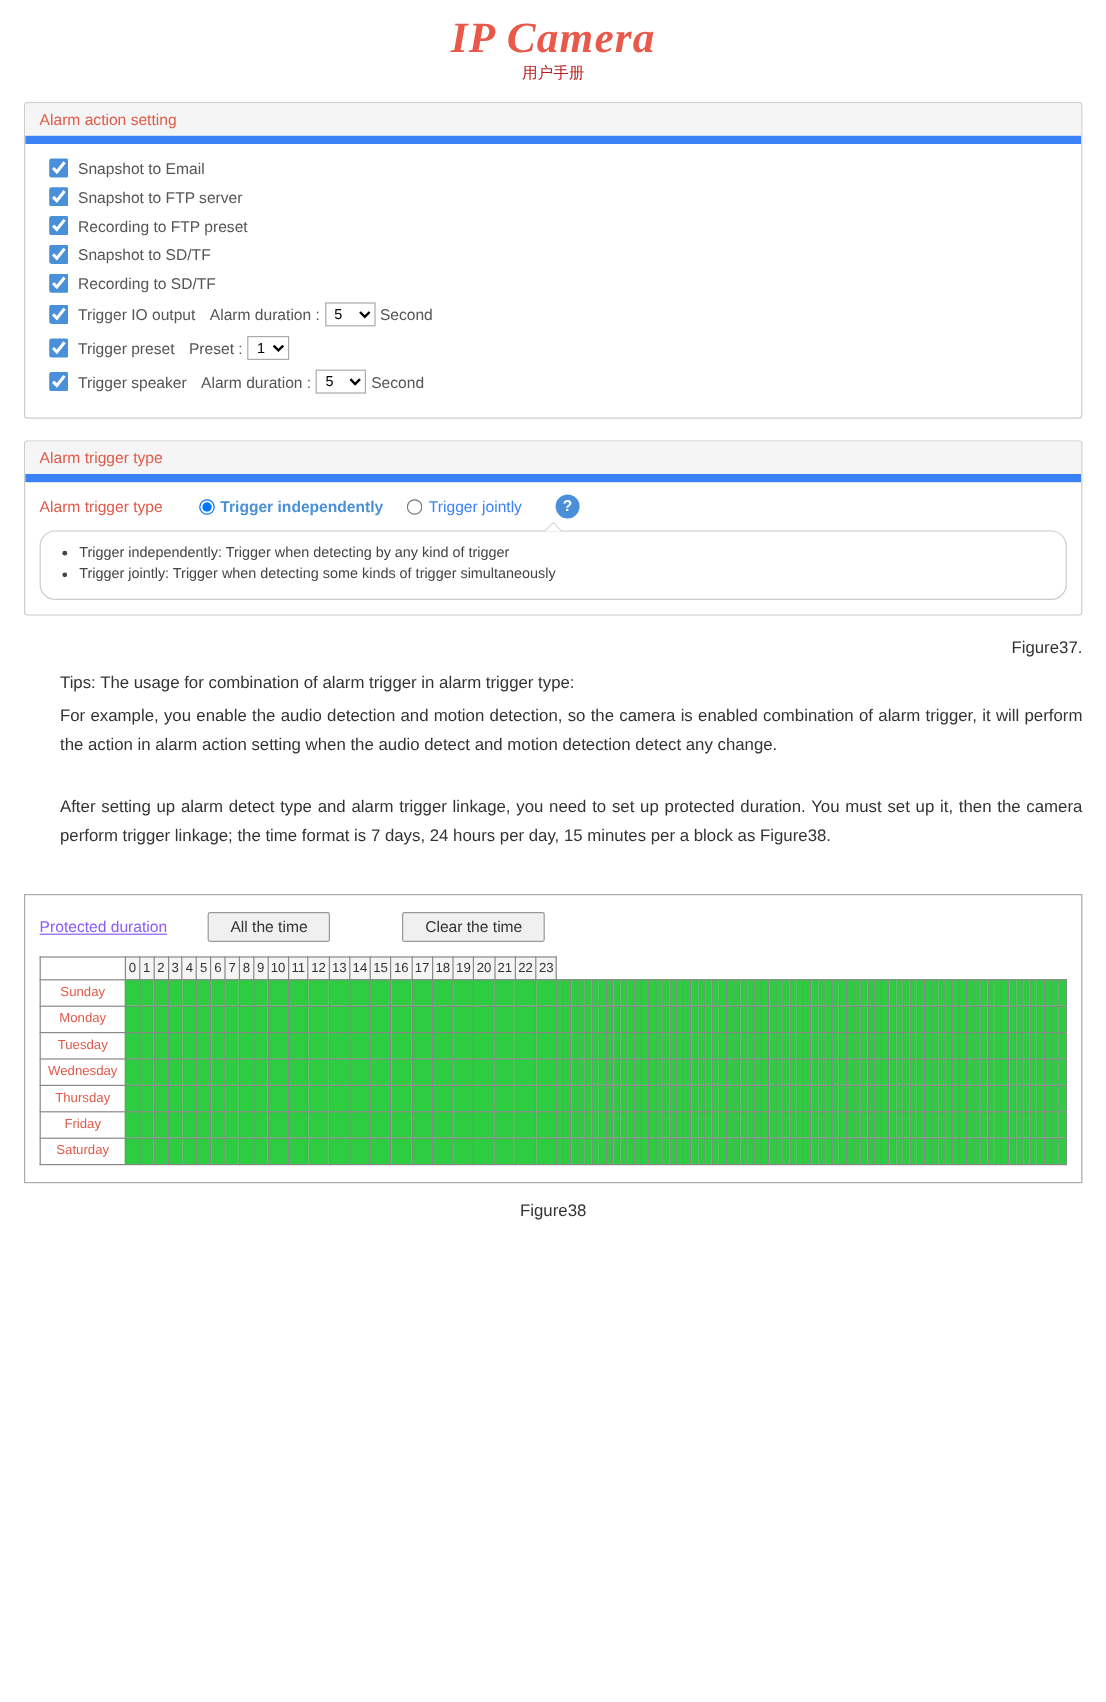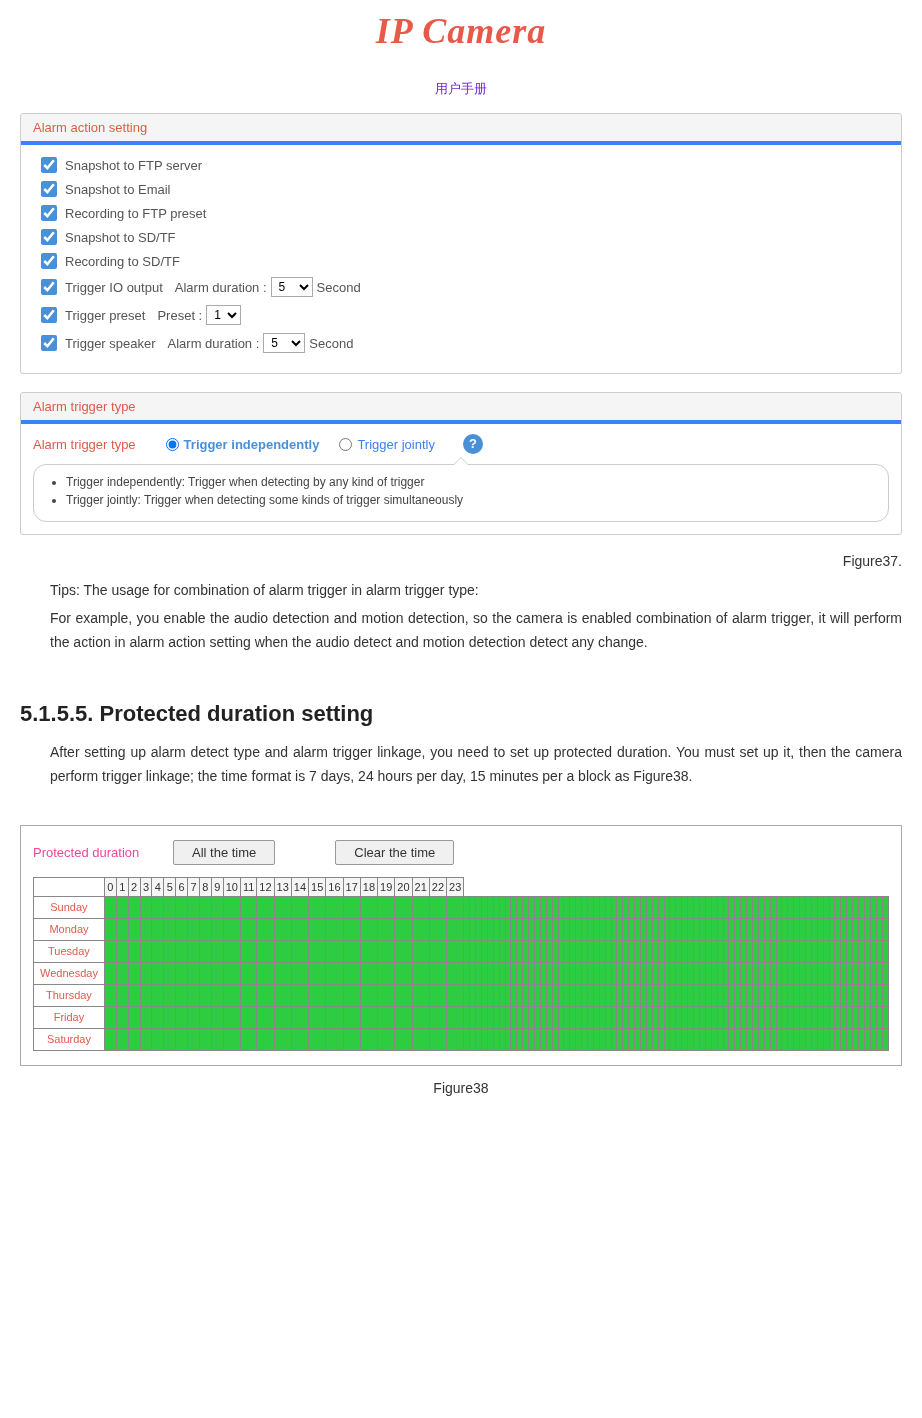--- a/index.html
+++ b/index.html
@@ -24,41 +24,40 @@
     .logo-text {
       font-family: 'Comic Sans MS', cursive, serif;
       font-size: 36px;
       font-style: italic;
       color: #e8594a;
       font-weight: bold;
       letter-spacing: 1px;
     }
     .header-right {
       font-size: 13px;
-      color: #6d28d9;
-      margin-top: 28px;
+      color: #b91c1c;
     }
 
     
     .content {
       padding: 10px 20px 20px 20px;
     }
 
     
     .section-box {
       border: 1px solid #ccc;
       border-radius: 3px;
       margin-bottom: 18px;
     }
     .section-title {
       background: #f5f5f5;
       padding: 6px 12px;
       font-size: 13px;
       color: #e05a4a;
-      border-bottom: 4px solid #3b82f6;
+      border-bottom: 7px solid #3b82f6;
       border-radius: 3px 3px 0 0;
     }
     .section-body {
       padding: 12px 20px;
     }
 
     .alarm-row {
       display: flex;
       align-items: center;
       margin-bottom: 8px;
@@ -206,24 +205,25 @@
       margin: 14px 0;
       display: flex;
       flex-direction: column;
     }
     .pd-header {
       display: flex;
       align-items: center;
       margin-bottom: 12px;
     }
     .pd-label {
-      color: #ec4899;
+      color: #8b5cf6;
       font-size: 13px;
       margin-right: 30px;
       min-width: 110px;
+      text-decoration: underline;
     }
     .pd-button {
       border: 1px solid #999;
       background: #f0f0f0;
       padding: 4px 18px;
       font-size: 13px;
       color: #333;
       cursor: pointer;
       border-radius: 2px;
       margin-right: 60px;
@@ -287,26 +287,26 @@
 
 <div class="content">
 
   
   <div class="section-box">
     <div class="section-title">Alarm action setting</div>
     <div class="section-body">
 
       <div class="alarm-row">
         <input type="checkbox" checked="" style="">
-        <label>Snapshot to FTP server</label>
+        <label>Snapshot to Email</label>
       </div>
 
       <div class="alarm-row">
         <input type="checkbox" checked="" style="">
-        <label>Snapshot to Email</label>
+        <label>Snapshot to FTP server</label>
       </div>
 
       <div class="alarm-row">
         <input type="checkbox" checked="" style="">
         <label>Recording to FTP preset</label>
       </div>
 
       <div class="alarm-row">
         <input type="checkbox" checked="" style="">
         <label>Snapshot to SD/TF</label>
@@ -375,21 +375,20 @@
   
   <div class="figure-caption">Figure37.</div>
 
   
   <div class="tips-text">Tips: The usage for combination of alarm trigger in alarm trigger type:</div>
   <div class="para-text" style="margin-left: 30px;">For example, you enable the audio detection and motion detection, so the camera is enabled combination of alarm trigger, it will perform the action in alarm action setting when the audio detect and motion detection detect any change.</div>
 
   <br>
 
   
-  <div class="section-heading">5.1.5.5. Protected duration setting</div>
 
   <div class="para-text" style="margin-left: 30px;">After setting up alarm detect type and alarm trigger linkage, you need to set up protected duration. You must set up it, then the camera perform trigger linkage; the time format is 7 days, 24 hours per day, 15 minutes per a block as Figure38.</div>
 
   <br>
 
   
   <div class="protected-duration">
     <div class="pd-header">
       <span class="pd-label">Protected duration</span>
       <button class="pd-button">All the time</button>

